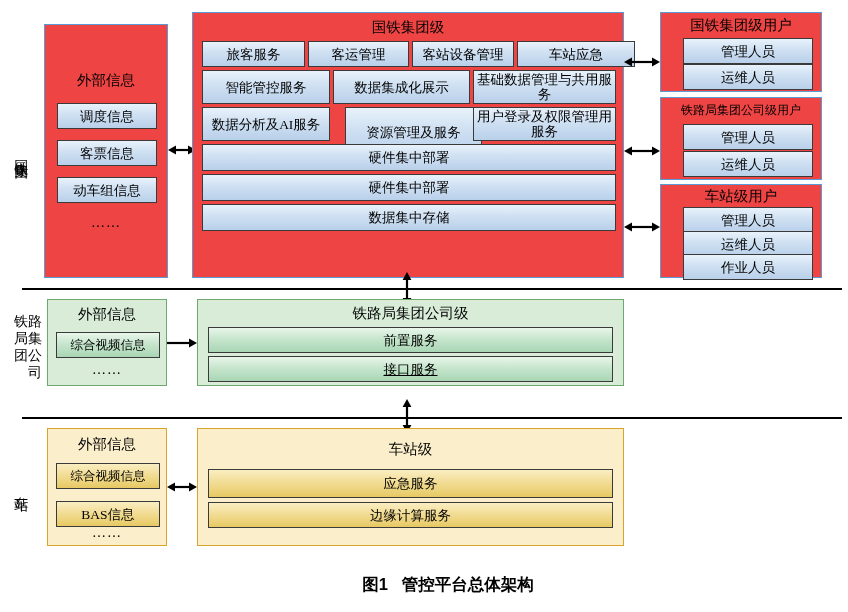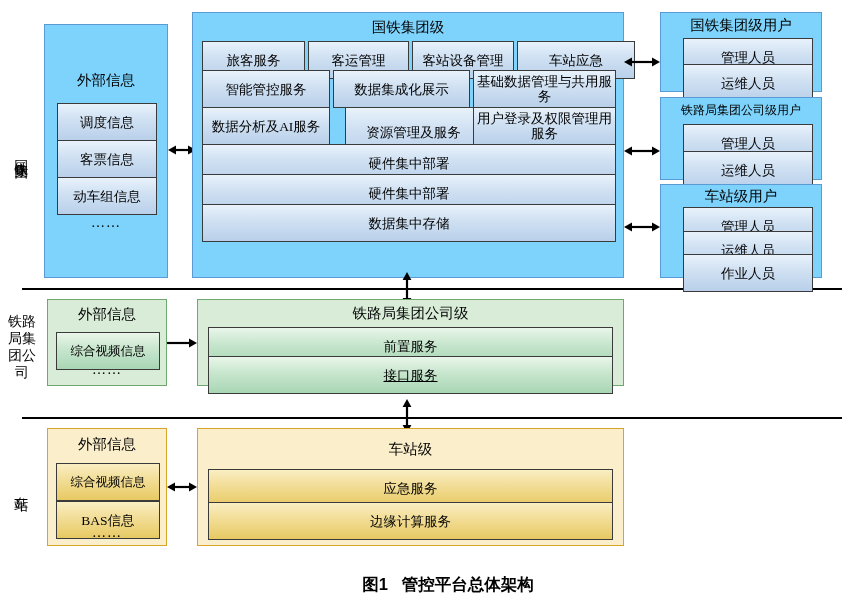--- a/index.html
+++ b/index.html
@@ -26,39 +26,39 @@
   .tier-label span{display:block;}
 
   
   .sep{
     position:absolute;left:22px;right:6px;
     height:0;border-top:2.5px solid #000;
   }
 
   
   .panel{position:absolute;box-sizing:border-box;}
-  .panel.blue{background:#7dd3fc;border:1.5px solid #5b9bd5;}
+  .panel.blue{background:#ef4444;border:1.5px solid #5b9bd5;}
   .panel.green{background:#d8ecd8;border:1.5px solid #6fa86f;}
   .panel.yellow{background:#fbeecb;border:1.5px solid #d9a42b;}
 
   .panel-title{
     position:absolute;left:0;right:0;top:4px;
     text-align:center;font-size:14.5px;line-height:18px;
     color:#000;
   }
 
   
   .chip{
     position:absolute;box-sizing:border-box;
     display:flex;align-items:center;justify-content:center;
     text-align:center;
     font-size:13.5px;line-height:15px;
     border:1.6px solid #333;
     color:#000;
-    padding:18px 2px;
+    padding:12px 2px;
   }
   .chip.b{
     background:linear-gradient(to bottom,#e8f2fb 0%,#cfe0f2 45%,#b9d0ea 100%);
     border-color:#3a3a3a;
   }
   .chip.g{
     background:linear-gradient(to bottom,#e9f6ea 0%,#c7e6cd 45%,#a9d6b5 100%);
     border-color:#3a3a3a;
   }
   .chip.y{
@@ -90,21 +90,21 @@
 </head>
 <body>
 
 <div id="root">
 
   <div class="tier-label" style="left:4px;top:108px;width:34px;height:90px;">
     <span style="writing-mode:vertical-rl;text-orientation:upright;letter-spacing:2px;">国铁集团</span>
   </div>
 
   <div class="tier-label" style="left:2px;top:305px;width:40px;height:84px;">
-    <span style="display:block;text-align:center;font-size:14px;line-height:17px;width:40px;">铁路<br>局集<br>团公<br>司</span>
+    <span style="display:block;text-align:right;font-size:14px;line-height:17px;width:40px;">铁路<br>局集<br>团公<br>司</span>
   </div>
 
   <div class="tier-label" style="left:4px;top:462px;width:34px;height:50px;">
     <span style="writing-mode:vertical-rl;text-orientation:upright;letter-spacing:2px;">车站</span>
   </div>
 
   <div class="sep" style="top:288px;"></div>
   <div class="sep" style="top:417px;"></div>
 
   <div class="panel blue" style="left:44px;top:24px;width:124px;height:254px;">

